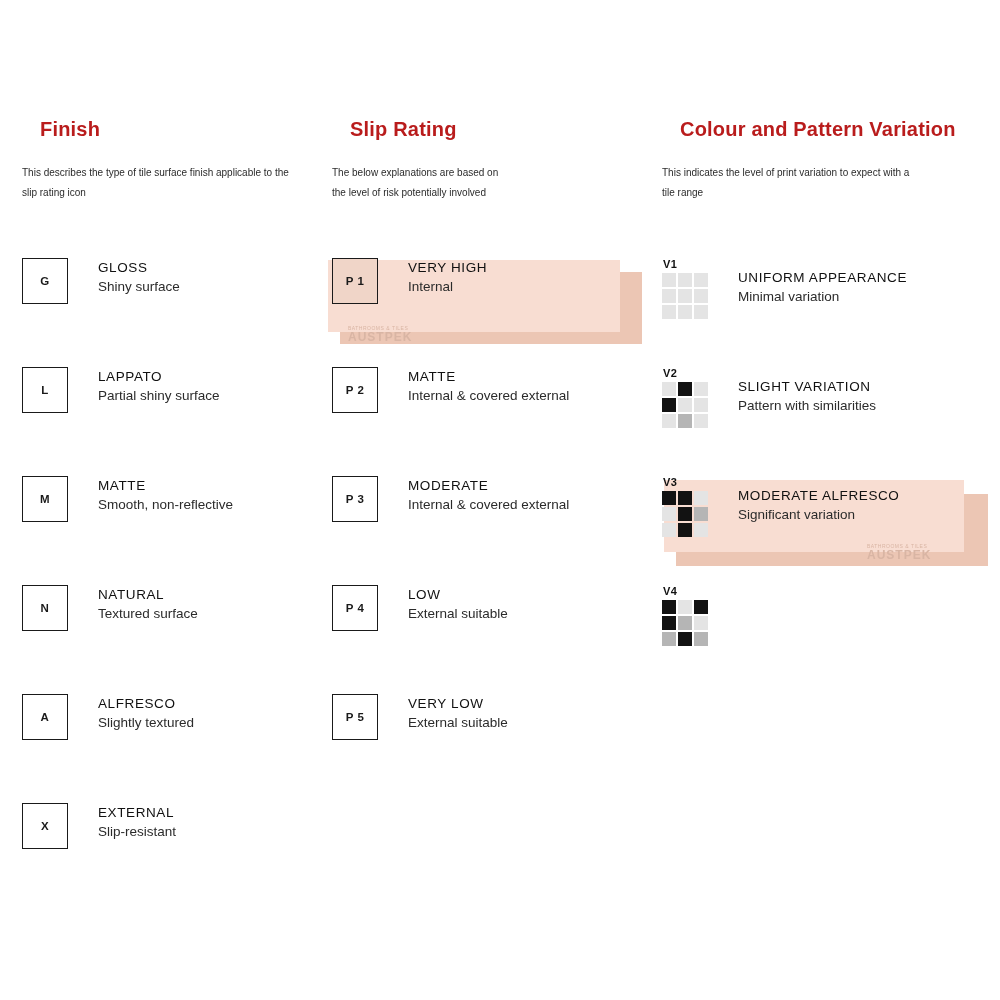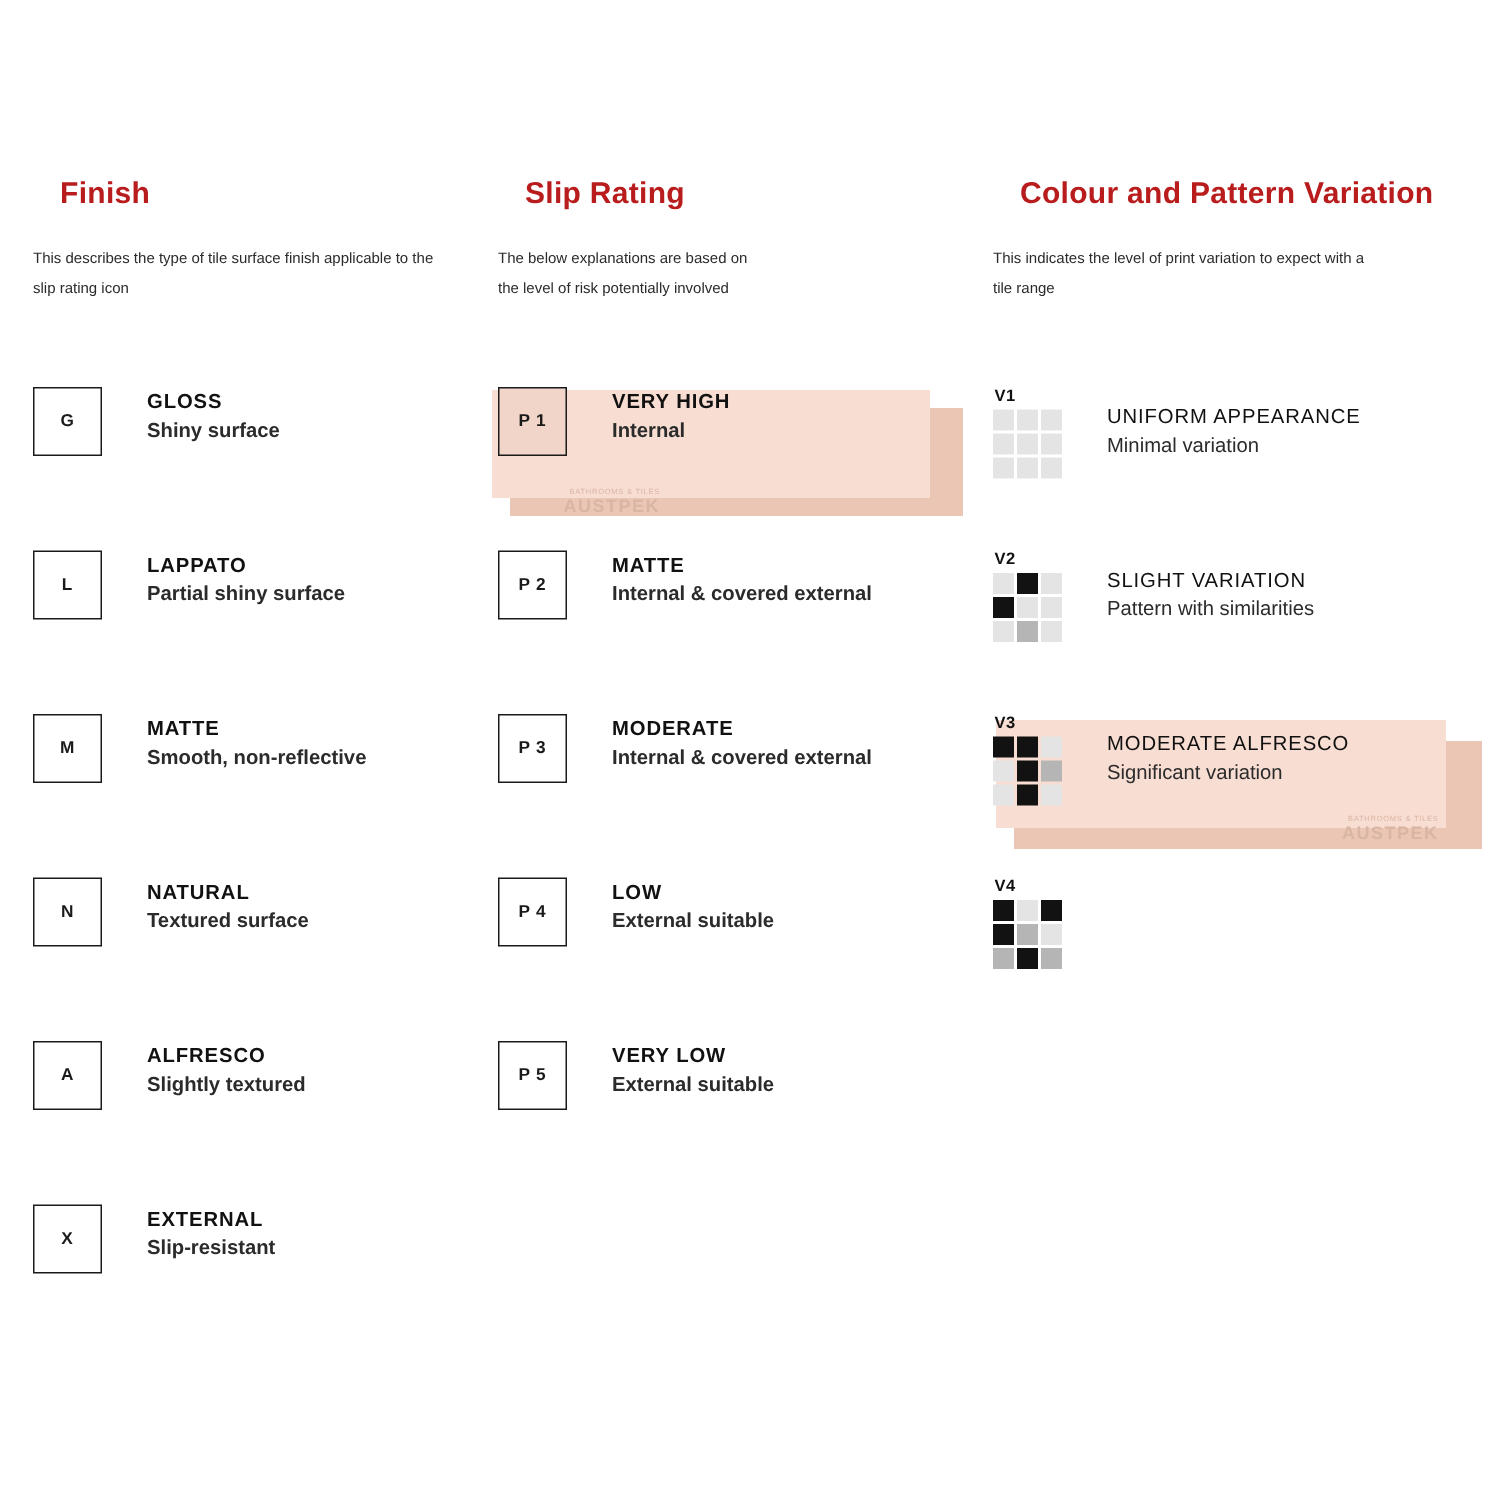--- a/index.html
+++ b/index.html
@@ -73,21 +73,21 @@
     background: #f8ddd2;
     z-index: 1;
   }
   .hl-watermark {
     position: absolute;
     z-index: 2;
     color: #d9b5a4;
     font-size: 12px;
     letter-spacing: 1px;
     font-weight: bold;
-    text-align: right;
+    text-align: left;
     line-height: 1.05;
   }
   .hl-watermark .wm-small {
     display: block;
     font-size: 5px;
     letter-spacing: 0.5px;
     font-weight: normal;
   }
 
   
@@ -107,21 +107,20 @@
     position: relative;
     z-index: 3;
   }
   .code-box.shaded { background: #f0d5c8; }
 
   .row-text {
     margin-left: 30px;
     position: relative;
     z-index: 3;
     padding-top: 2px;
-    font-weight: bold;
   }
   .row-title {
     font-size: 13.5px;
     letter-spacing: 0.6px;
     color: #111111;
     margin: 0 0 4px 0;
     white-space: nowrap;
   }
   .row-sub {
     font-size: 13.5px;

